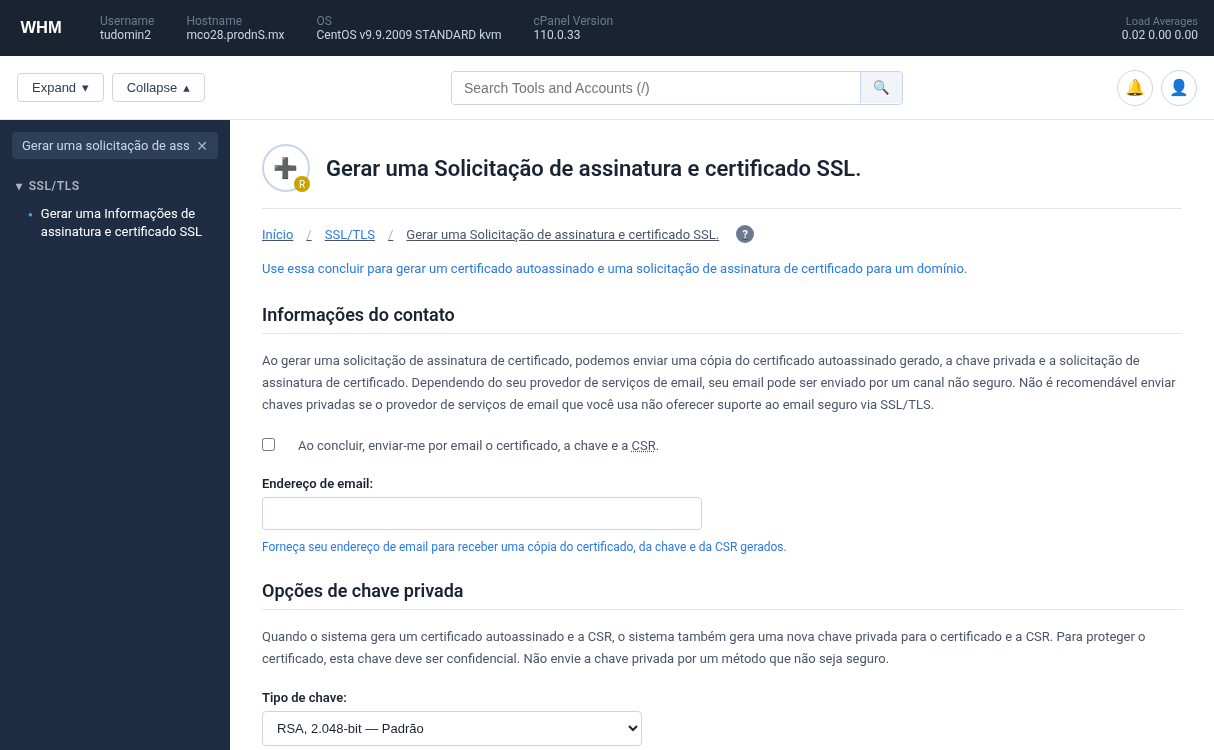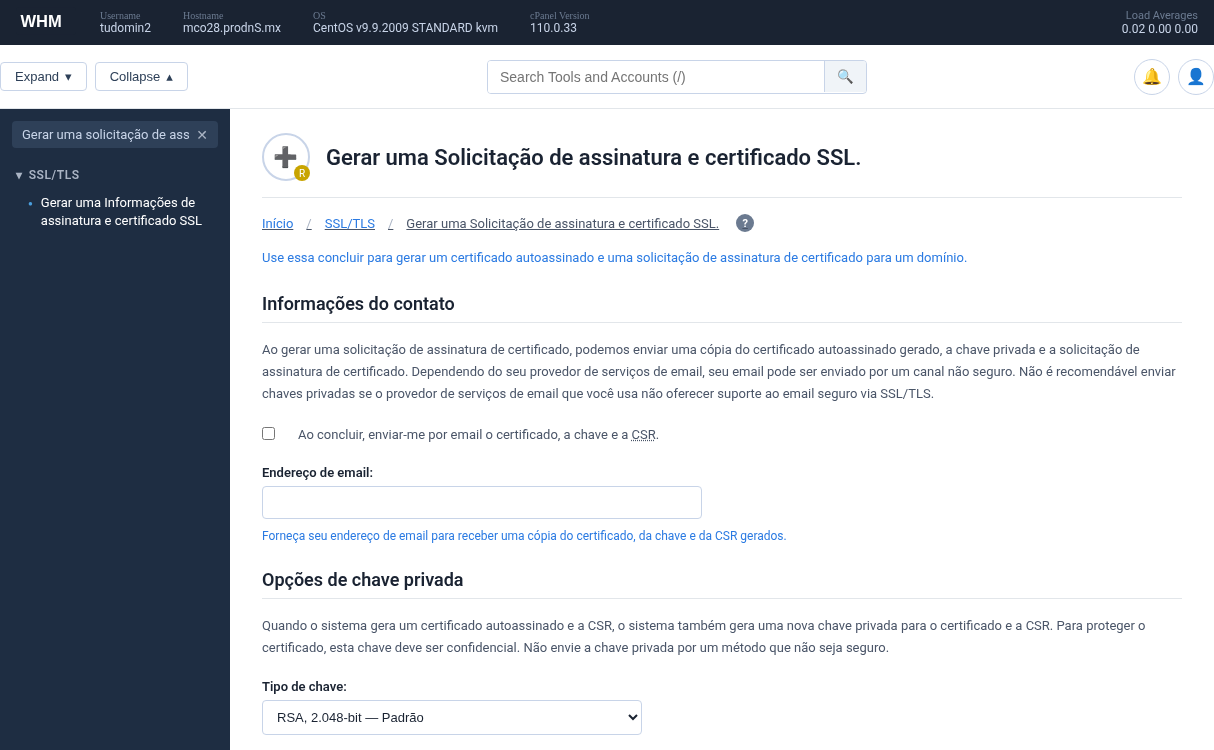--- a/index.html
+++ b/index.html
@@ -5,47 +5,47 @@
     * { box-sizing: border-box; margin: 0; padding: 0; }
     body { font-family: -apple-system, BlinkMacSystemFont, 'Segoe UI', Roboto, sans-serif; font-size: 14px; background: #f4f5f7; display: flex; flex-direction: column; height: 750px; overflow: hidden; }
 
     
     .top-bar {
       background: #1a2332;
       color: #aab4c4;
       display: flex;
       align-items: center;
       padding: 0 16px;
-      height: 45px;
+      height: 56px;
       font-size: 12px;
       flex-shrink: 0;
     }
     .top-bar .logo {
       margin-right: 24px;
     }
     .top-bar .logo svg { width: 60px; height: 30px; }
     .top-bar .meta-group {
       display: flex;
       gap: 32px;
       flex: 1;
     }
     .meta-item { display: flex; flex-direction: column; }
-    .meta-label { color: #6b7a90; font-size: 10px; font-family: Liberation Serif, serif; }
+    .meta-label { color: #6b7a90; font-size: 12px; }
     .meta-value { color: #c8d4e8; font-size: 12px; }
     .load-averages { text-align: right; }
     .load-label { color: #6b7a90; font-size: 11px; }
     .load-values { color: #c8d4e8; font-size: 12px; }
 
     
     .header {
       background: #fff;
       border-bottom: 1px solid #e2e6ea;
       display: flex;
       align-items: center;
-      padding: 0 0;
+      padding: 0 17px;
       height: 64px;
       flex-shrink: 0;
       gap: 12px;
     }
     .header-left {
       display: flex;
       align-items: center;
       gap: 8px;
       width: 220px;
       flex-shrink: 0;
@@ -65,21 +65,21 @@
     .header-search {
       flex: 1;
       display: flex;
       justify-content: center;
     }
     .search-box {
       display: flex;
       align-items: center;
       border: 1px solid #c8d4e8;
       border-radius: 4px;
-      width: 380px;
+      width: 452px;
       background: #fff;
       overflow: hidden;
     }
     .search-box input {
       border: none;
       outline: none;
       padding: 8px 12px;
       font-size: 14px;
       flex: 1;
       color: #6b7a90;

